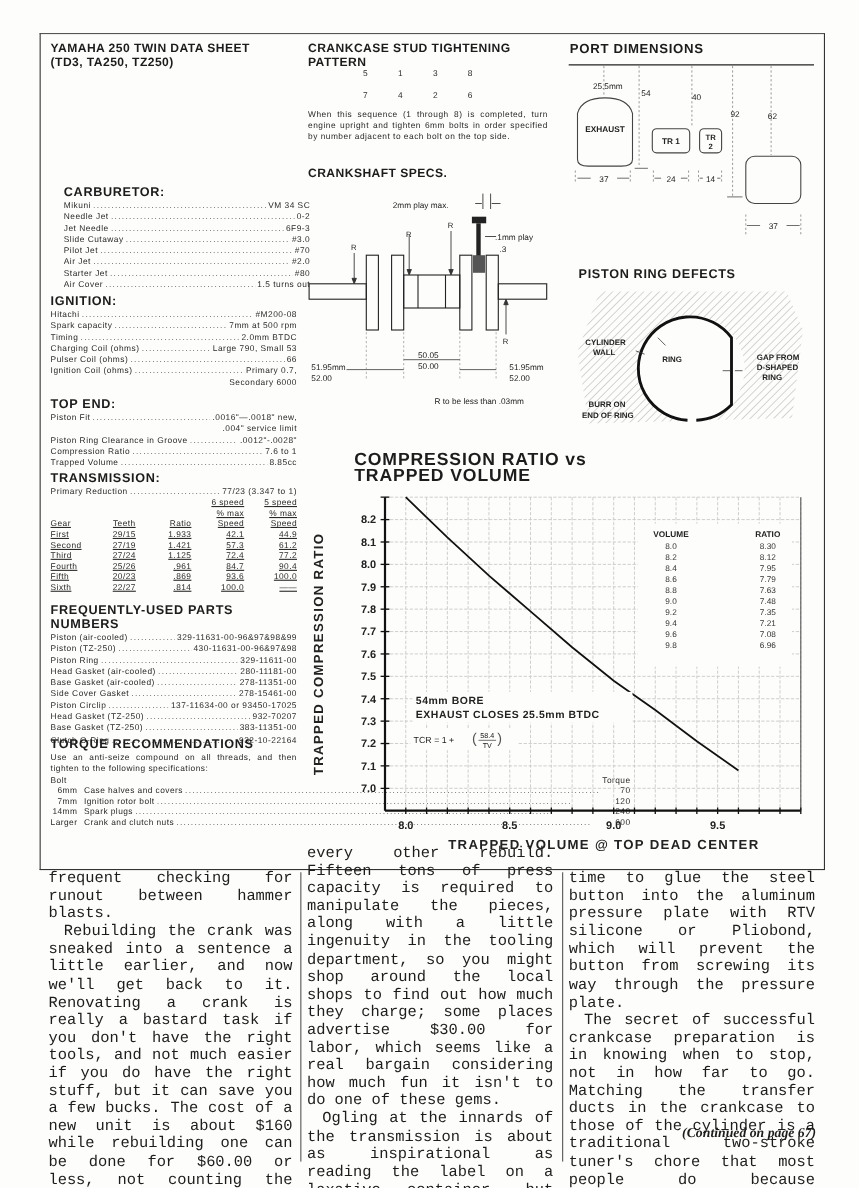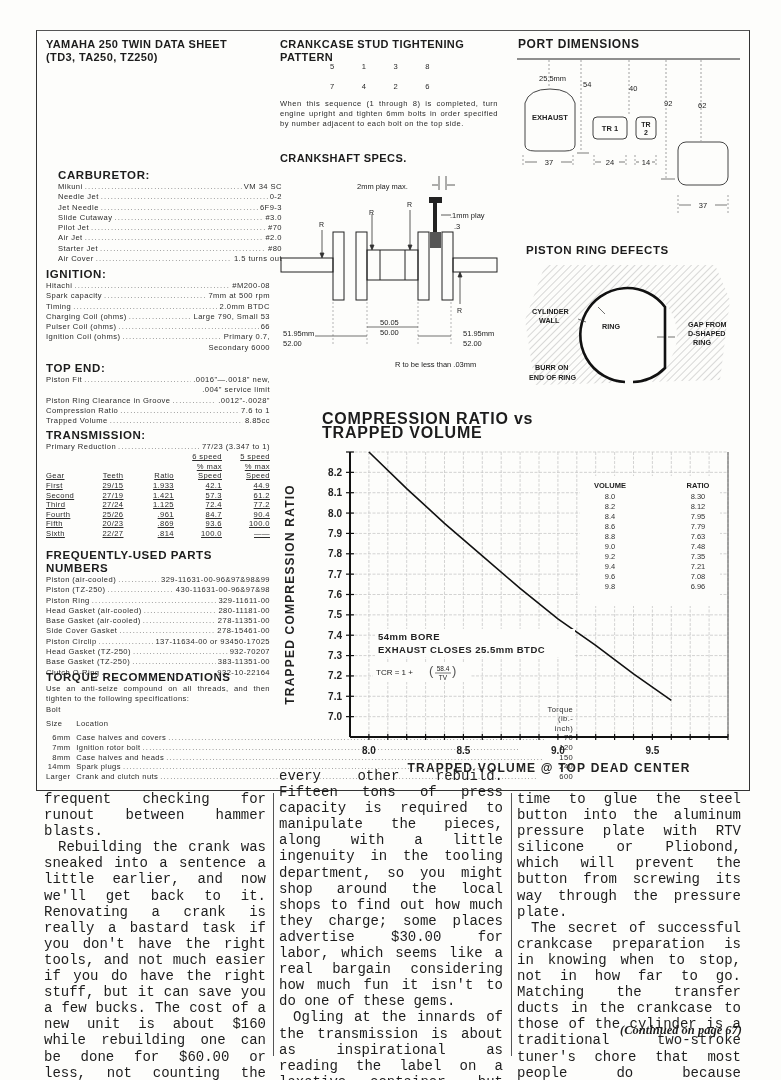--- a/index.html
+++ b/index.html
@@ -293,25 +293,20 @@
         <col style="width:34px">
         <col>
         <col style="width:40px">
       </colgroup>
     <tbody>
         <tr>
       <td>Bolt</td>
       <td></td>
       <td style="text-align:right">Torque</td>
     </tr>
-    <tr>
-      <td>Size</td>
-      <td style="padding-left:6px">Location</td>
-      <td style="text-align:right">(lb.-inch)</td>
-    </tr>
     </tbody>
       <tbody id="torque-rows">
         <tr>
           <td style="text-align: right;">6mm</td>
           <td style="padding-left: 6px;">
             <div class="row">
               <span class="k">Case halves and covers</span>
               <span class="dots"></span>
             </div>
           </td>
@@ -319,30 +314,20 @@
         </tr>
         <tr>
           <td style="text-align: right;">7mm</td>
           <td style="padding-left: 6px;">
             <div class="row">
               <span class="k">Ignition rotor bolt</span>
               <span class="dots"></span>
             </div>
           </td>
           <td style="text-align: right;">120</td>
-        </tr>
-        <tr>
-          <td style="text-align: right;">8mm</td>
-          <td style="padding-left: 6px;">
-            <div class="row">
-              <span class="k">Case halves and heads</span>
-              <span class="dots"></span>
-            </div>
-          </td>
-          <td style="text-align: right;">150</td>
         </tr>
         <tr>
           <td style="text-align: right;">14mm</td>
           <td style="padding-left: 6px;">
             <div class="row">
               <span class="k">Spark plugs</span>
               <span class="dots"></span>
             </div>
           </td>
           <td style="text-align: right;">240</td>

